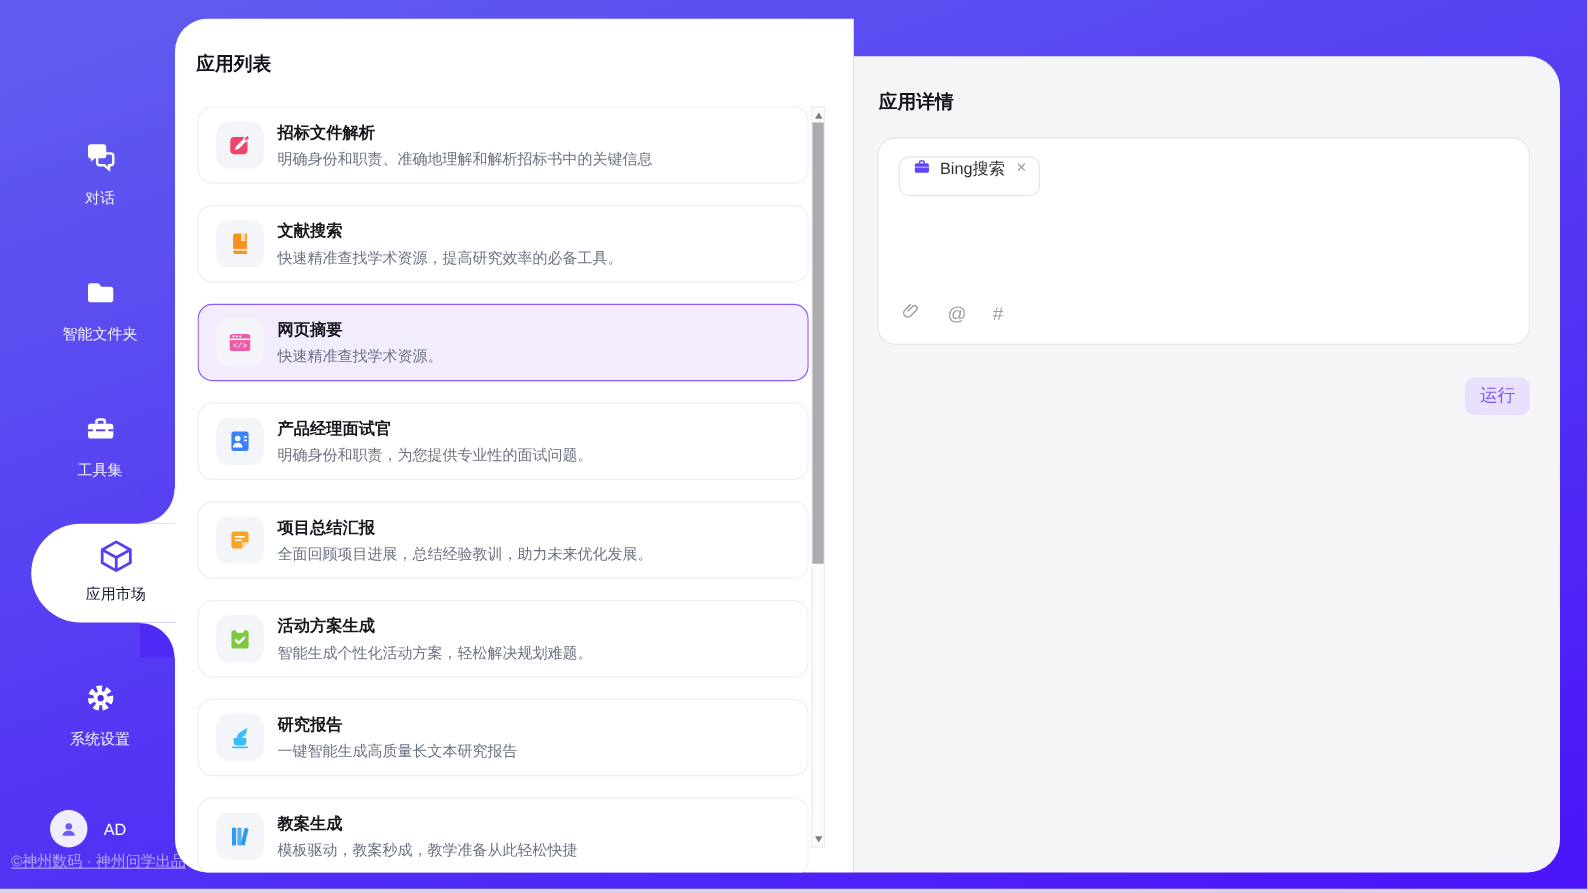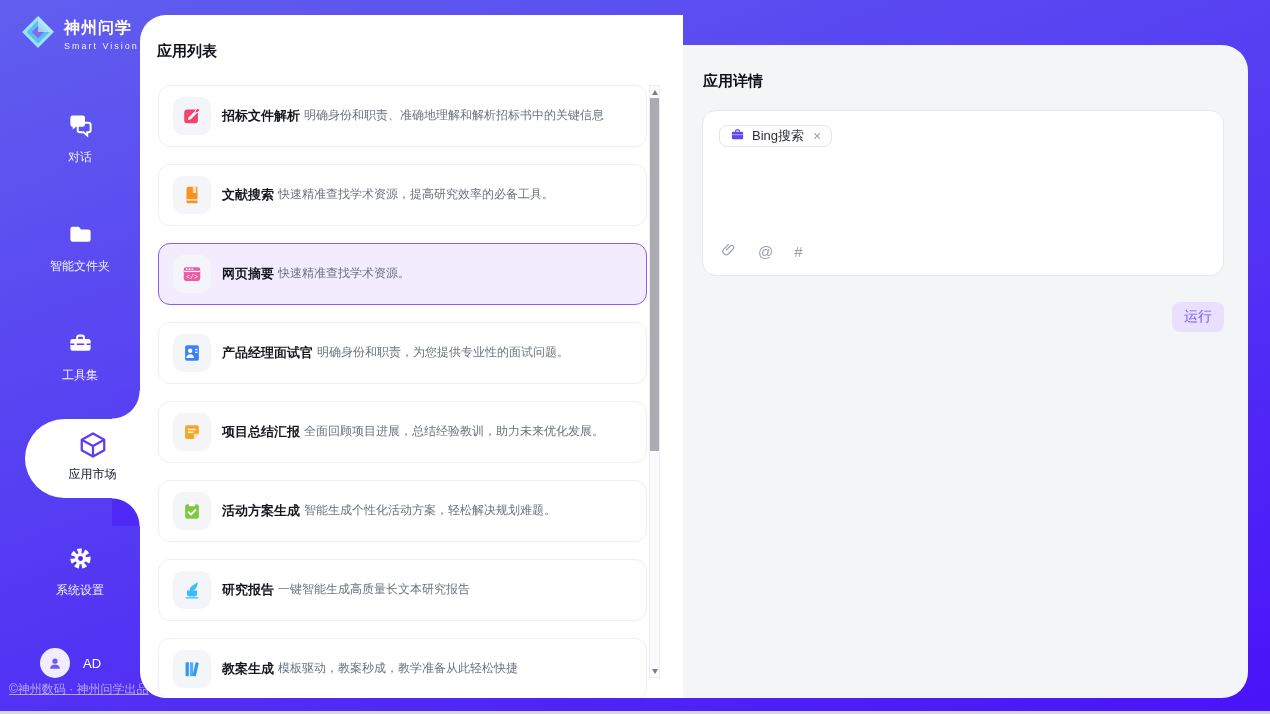--- a/index.html
+++ b/index.html
@@ -46,40 +46,40 @@
     border-radius:26px 0 0 26px; overflow:hidden;
   }
   .panel-title { position:absolute; left:17px; top:27px; font-size:15px; font-weight:bold; color:#10131a; }
   .app-list { position:absolute; left:18px; right:36px; top:70px; bottom:0; overflow:hidden; }
   .app-card {
     height:62px; margin-bottom:17px; border:1px solid #efeff2; border-radius:12px;
     display:flex; align-items:center; padding:0 14px; gap:11px; background:#fff; cursor:pointer;
   }
   .app-card.selected { background:#f3ebfe; border:1px solid #8b5cf6; }
   .tile { flex:0 0 38px; width:38px; height:38px; border-radius:10px; background:#f4f5f8; display:flex; align-items:center; justify-content:center; }
-  .card-text { display:flex; flex-direction:row; gap:4px; min-width:0; }
+  .card-text { display:flex; flex-direction:column; gap:4px; min-width:0; }
   .card-title { font-size:13px; font-weight:bold; color:#16181d; }
   .card-desc { font-size:12px; color:#6b7280; white-space:nowrap; }
 
   
   .scrollbar { position:absolute; top:70px; bottom:20px; right:23px; width:11px; background:#fbfbfd; border:1px solid #ededf1; }
   .sb-btn { position:absolute; left:0; width:9px; height:12px; cursor:pointer; }
   .sb-btn.up { top:0; } .sb-btn.down { bottom:0; }
   .tri-up { width:0; height:0; border-left:3.5px solid transparent; border-right:3.5px solid transparent; border-bottom:5px solid #7a7d85; margin:4px auto 0; }
   .tri-down { width:0; height:0; border-left:3.5px solid transparent; border-right:3.5px solid transparent; border-top:5px solid #7a7d85; margin:4px auto 0; }
   .sb-thumb { position:absolute; left:0; top:12px; width:9px; height:353px; background:#abacb2; cursor:grab; }
 
   .detail-panel { position:relative; flex:1; background:#f4f5f7; border-radius:0 26px 26px 0;margin-top:30px; }
   .detail-card {
     position:absolute; left:19px; right:24px; top:65px; height:166px;
     background:#fff; border:1px solid #e8e8ec; border-radius:14px;
   }
   .chip {
-    position:absolute; left:16px; top:14px; height:22px;
-    display:inline-flex; align-items:center; gap:7px; padding:0 10px;
+    position:absolute; left:16px; top:14px; height:32px;
+    display:inline-flex; gap:7px; padding:0 10px;
     border:1px solid #e5e5ea; border-radius:8px; background:#fff; cursor:pointer;
   }
   .chip-label { font-size:13px; color:#2d2f36; }
   .chip-close { font-size:14px; color:#9aa0a8; margin-left:2px; cursor:pointer; line-height:1; }
   .prompt-text { position:absolute; left:17px; top:62px; right:17px; font-size:13.5px; color:#555c68; line-height:1.5; }
   .attach-row { position:absolute; left:17px; bottom:13px; display:flex; align-items:center; gap:21px; color:#9aa0aa; }
   .attach-row .sym { font-size:15px; cursor:pointer; }
   .run-btn {
     position:absolute; right:24px; top:257px; width:52px; height:30px;
     background:#e9e0fd; color:#7b55f7; font-size:14px; border:none; border-radius:8px; cursor:pointer;
@@ -91,34 +91,20 @@
   .c-blue { color:#3b82f6; } .c-amber { color:#f5a623; } .c-green { color:#7fc93f; }
   .c-sky { color:#38bdf8; } .c-azure { color:#2f9bf0; }
 </style>
 </head>
 <body>
 
 <div class="root">
 
   <div class="sidebar">
 
-    <div class="logo">
-      <span>
-        <svg width="36" height="36" viewBox="0 0 34 34">
-          <polygon points="17,2 32,17 17,32 2,17" fill="#9be1fa"></polygon>
-          <polygon points="17,6 28,17 17,28 6,17" fill="#55c3f0"></polygon>
-          <polygon points="17,11 23,17 17,23 11,17" fill="#7e6cf8"></polygon>
-          <polygon points="17,2 32,17 17,17" fill="#c3ecfb" opacity=".7"></polygon>
-        </svg>
-      </span>
-      <span class="logo-text">
-        <div class="t1">神州问学</div>
-        <div class="t2">Smart Vision</div>
-      </span>
-    </div>
 
     <div class="nav-item" style="top:112px">
       <span>
         <svg width="27" height="27" viewBox="0 0 24 24">
           <path d="M3 5 a2 2 0 0 1 2-2 h9 a2 2 0 0 1 2 2 v6 a2 2 0 0 1-2 2 H8 l-3 2.5 V13 a2 2 0 0 1-2-2 z" fill="#fff"></path>
           <path d="M9.5 9.5 h9.5 a2 2 0 0 1 2 2 v4.5 a2 2 0 0 1-2 2 h-1 v2.8 l-3.4-2.8 H11.5 a2 2 0 0 1-2-2 z" fill="none" stroke="#fff" stroke-width="1.7"></path>
         </svg>
       </span>
       <div class="nav-label">对话</div>
     </div>

